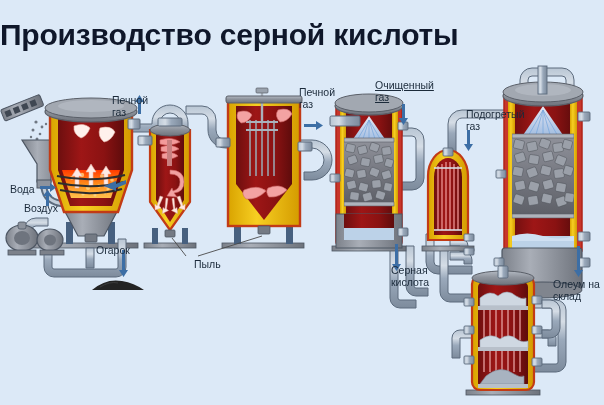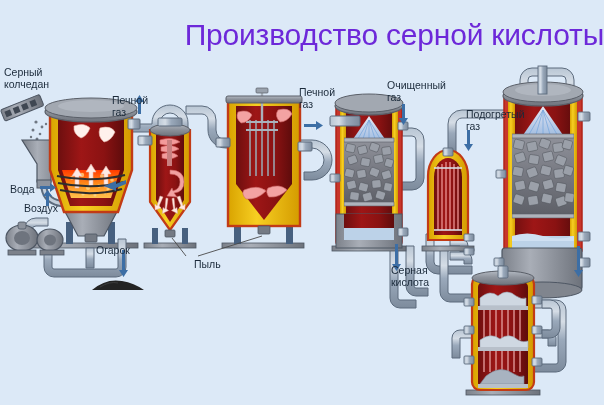--- a/index.html
+++ b/index.html
@@ -11,24 +11,24 @@
   }
   #stage {
     position: relative;
     width: 604px; height: 405px;
     background: #dce9f7;
   }
   #title {
     position: absolute;
     left: 0; top: 18px;
     width: 604px;
-    text-align: right;
+    text-align: left;
     font-size: 30px;
-    font-weight: normal;
-    color: #6d28d9;
+    font-weight: bold;
+    color: #0f172a;
     letter-spacing: -0.2px;
     white-space: nowrap;
   }
   .lbl {
     position: absolute;
     font-size: 10.5px;
     color: #1b2a3a;
     line-height: 12px;
     white-space: pre-line;
     font-family: "Liberation Sans", sans-serif;
@@ -541,30 +541,30 @@
       <path d="M408,108 l0,14 l3,0 l-4.5,7 l-4.5,-7 l3,0 l0,-14 z" transform="translate(-3,-4)"></path>
 
       <path d="M472,136 l0,14 l3,0 l-4.5,7 l-4.5,-7 l3,0 l0,-14 z" transform="translate(-2,-6)"></path>
 
       <path d="M398,246 l0,20 l3,0 l-4.5,7 l-4.5,-7 l3,0 l0,-20 z" transform="translate(0,-2)"></path>
 
       <path d="M580,246 l0,24 l3,0 l-4.5,7 l-4.5,-7 l3,0 l0,-24 z"></path>
     </g>
   </svg>
 
-  <div class="lbl" style="left:4px;  top:66px;">Серный
-колчедан</div>
   <div class="lbl" style="left:112px; top:94px;">Печной
 газ</div>
   <div class="lbl" style="left:10px;  top:183px;">Вода</div>
   <div class="lbl" style="left:8px;   top:202px;padding-left:16px;">Воздух</div>
   <div class="lbl" style="left:96px;  top:244px;">Огарок</div>
   <div class="lbl" style="left:168px; top:258px;padding-left:26px;">Пыль</div>
   <div class="lbl" style="left:299px; top:86px;">Печной
 газ</div>
-  <div class="lbl" style="left:387px; top:79px;">Очищенный
+  <div class="lbl" style="left:375px; top:79px;text-decoration:underline;">Очищенный
 газ</div>
   <div class="lbl" style="left:442px; top:108px;margin-left:24px;">Подогретый
 газ</div>
   <div class="lbl" style="left:377px; top:264px;margin-left:14px;">Серная
 кислота</div>
+  <div class="lbl" style="left:553px; top:278px;">Олеум на
+склад</div>
 
 </div>
 
 </body></html>

